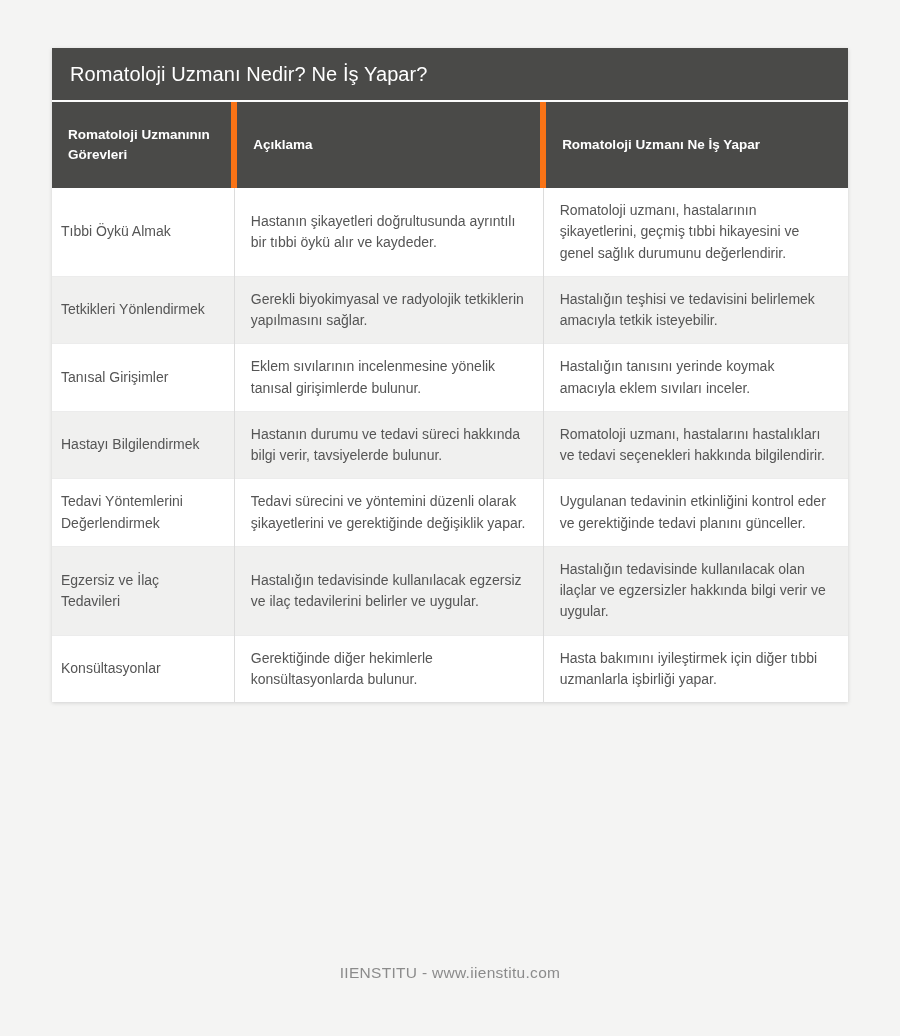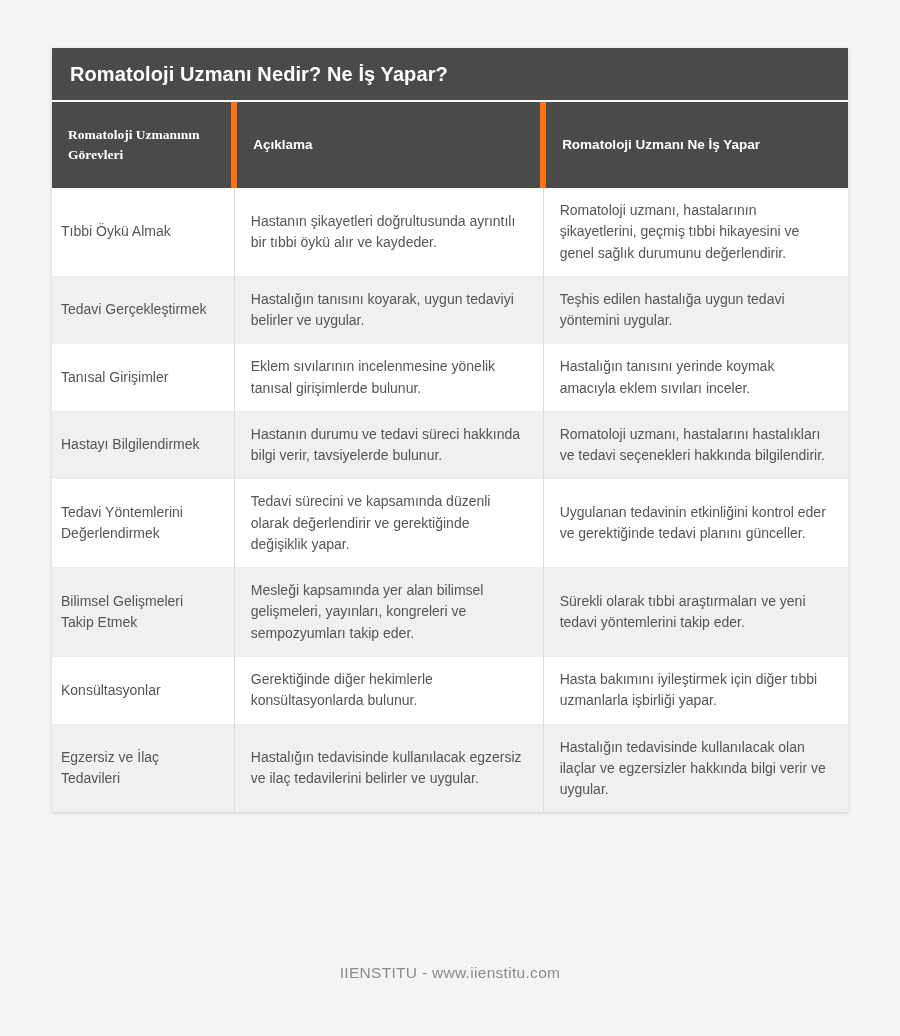--- a/index.html
+++ b/index.html
@@ -35,21 +35,21 @@
   }
   .title-bar {
     background: var(--header-bg);
     border-bottom: 2px solid #fbfbfb;
     padding: 15px 18px 14px 18px;
   }
   .title-bar h1 {
     margin: 0;
     color: var(--header-text);
     font-size: 20px;
-    font-weight: bold;
+    font-weight: normal;
     letter-spacing: 0.1px;
   }
   table {
     width: 100%;
     border-collapse: collapse;
     table-layout: fixed;
   }
   col.c1 { width: 22.9%; }
   col.c2 { width: 38.8%; }
   col.c3 { width: 38.3%; }
@@ -58,21 +58,21 @@
     color: var(--header-text);
     font-size: 13.5px;
     font-weight: bold;
     text-align: left;
     vertical-align: middle;
     padding: 14px 16px;
     line-height: 1.45;
     border-left: 6px solid #f97316;
     height: 86px;
   }
-  thead th:first-child { border-left: none; font-family: Liberation Serif, serif; }
+  thead th:first-child { border-left: none; }
   tbody td {
     font-size: 14px;
     color: var(--body-text);
     text-align: left;
     vertical-align: middle;
     padding: 12px 16px;
     line-height: 1.52;
     border-left: 1px solid var(--divider);
     border-top: 1px solid var(--row-divider);
     background: var(--row-bg);
@@ -111,51 +111,46 @@
         <th>Romatoloji Uzmanı Ne İş Yapar</th>
       </tr>
     </thead>
     <tbody>
       <tr>
         <td>Tıbbi Öykü Almak</td>
         <td>Hastanın şikayetleri doğrultusunda ayrıntılı bir tıbbi öykü alır ve kaydeder.</td>
         <td>Romatoloji uzmanı, hastalarının şikayetlerini, geçmiş tıbbi hikayesini ve genel sağlık durumunu değerlendirir.</td>
       </tr>
       <tr>
-        <td>Tedavi Gerçekleştirmek</td>
-        <td>Hastalığın tanısını koyarak, uygun tedaviyi belirler ve uygular.</td>
-        <td>Teşhis edilen hastalığa uygun tedavi yöntemini uygular.</td>
+        <td>Tetkikleri Yönlendirmek</td>
+        <td>Gerekli biyokimyasal ve radyolojik tetkiklerin yapılmasını sağlar.</td>
+        <td>Hastalığın teşhisi ve tedavisini belirlemek amacıyla tetkik isteyebilir.</td>
       </tr>
       <tr>
         <td>Tanısal Girişimler</td>
         <td>Eklem sıvılarının incelenmesine yönelik tanısal girişimlerde bulunur.</td>
         <td>Hastalığın tanısını yerinde koymak amacıyla eklem sıvıları inceler.</td>
       </tr>
       <tr>
         <td>Hastayı Bilgilendirmek</td>
         <td>Hastanın durumu ve tedavi süreci hakkında bilgi verir, tavsiyelerde bulunur.</td>
         <td>Romatoloji uzmanı, hastalarını hastalıkları ve tedavi seçenekleri hakkında bilgilendirir.</td>
       </tr>
       <tr>
         <td>Tedavi Yöntemlerini Değerlendirmek</td>
-        <td>Tedavi sürecini ve kapsamında düzenli olarak değerlendirir ve gerektiğinde değişiklik yapar.</td>
+        <td>Tedavi sürecini ve yöntemini düzenli olarak şikayetlerini ve gerektiğinde değişiklik yapar.</td>
         <td>Uygulanan tedavinin etkinliğini kontrol eder ve gerektiğinde tedavi planını günceller.</td>
       </tr>
       <tr>
-        <td>Bilimsel Gelişmeleri Takip Etmek</td>
-        <td>Mesleği kapsamında yer alan bilimsel gelişmeleri, yayınları, kongreleri ve sempozyumları takip eder.</td>
-        <td>Sürekli olarak tıbbi araştırmaları ve yeni tedavi yöntemlerini takip eder.</td>
+        <td>Egzersiz ve İlaç Tedavileri</td>
+        <td>Hastalığın tedavisinde kullanılacak egzersiz ve ilaç tedavilerini belirler ve uygular.</td>
+        <td>Hastalığın tedavisinde kullanılacak olan ilaçlar ve egzersizler hakkında bilgi verir ve uygular.</td>
       </tr>
       <tr>
         <td>Konsültasyonlar</td>
         <td>Gerektiğinde diğer hekimlerle konsültasyonlarda bulunur.</td>
         <td>Hasta bakımını iyileştirmek için diğer tıbbi uzmanlarla işbirliği yapar.</td>
-      </tr>
-      <tr>
-        <td>Egzersiz ve İlaç Tedavileri</td>
-        <td>Hastalığın tedavisinde kullanılacak egzersiz ve ilaç tedavilerini belirler ve uygular.</td>
-        <td>Hastalığın tedavisinde kullanılacak olan ilaçlar ve egzersizler hakkında bilgi verir ve uygular.</td>
       </tr>
     </tbody>
   </table>
 </div>
 
 <div class="footer">IIENSTITU - www.iienstitu.com</div>
 
 </body></html>

